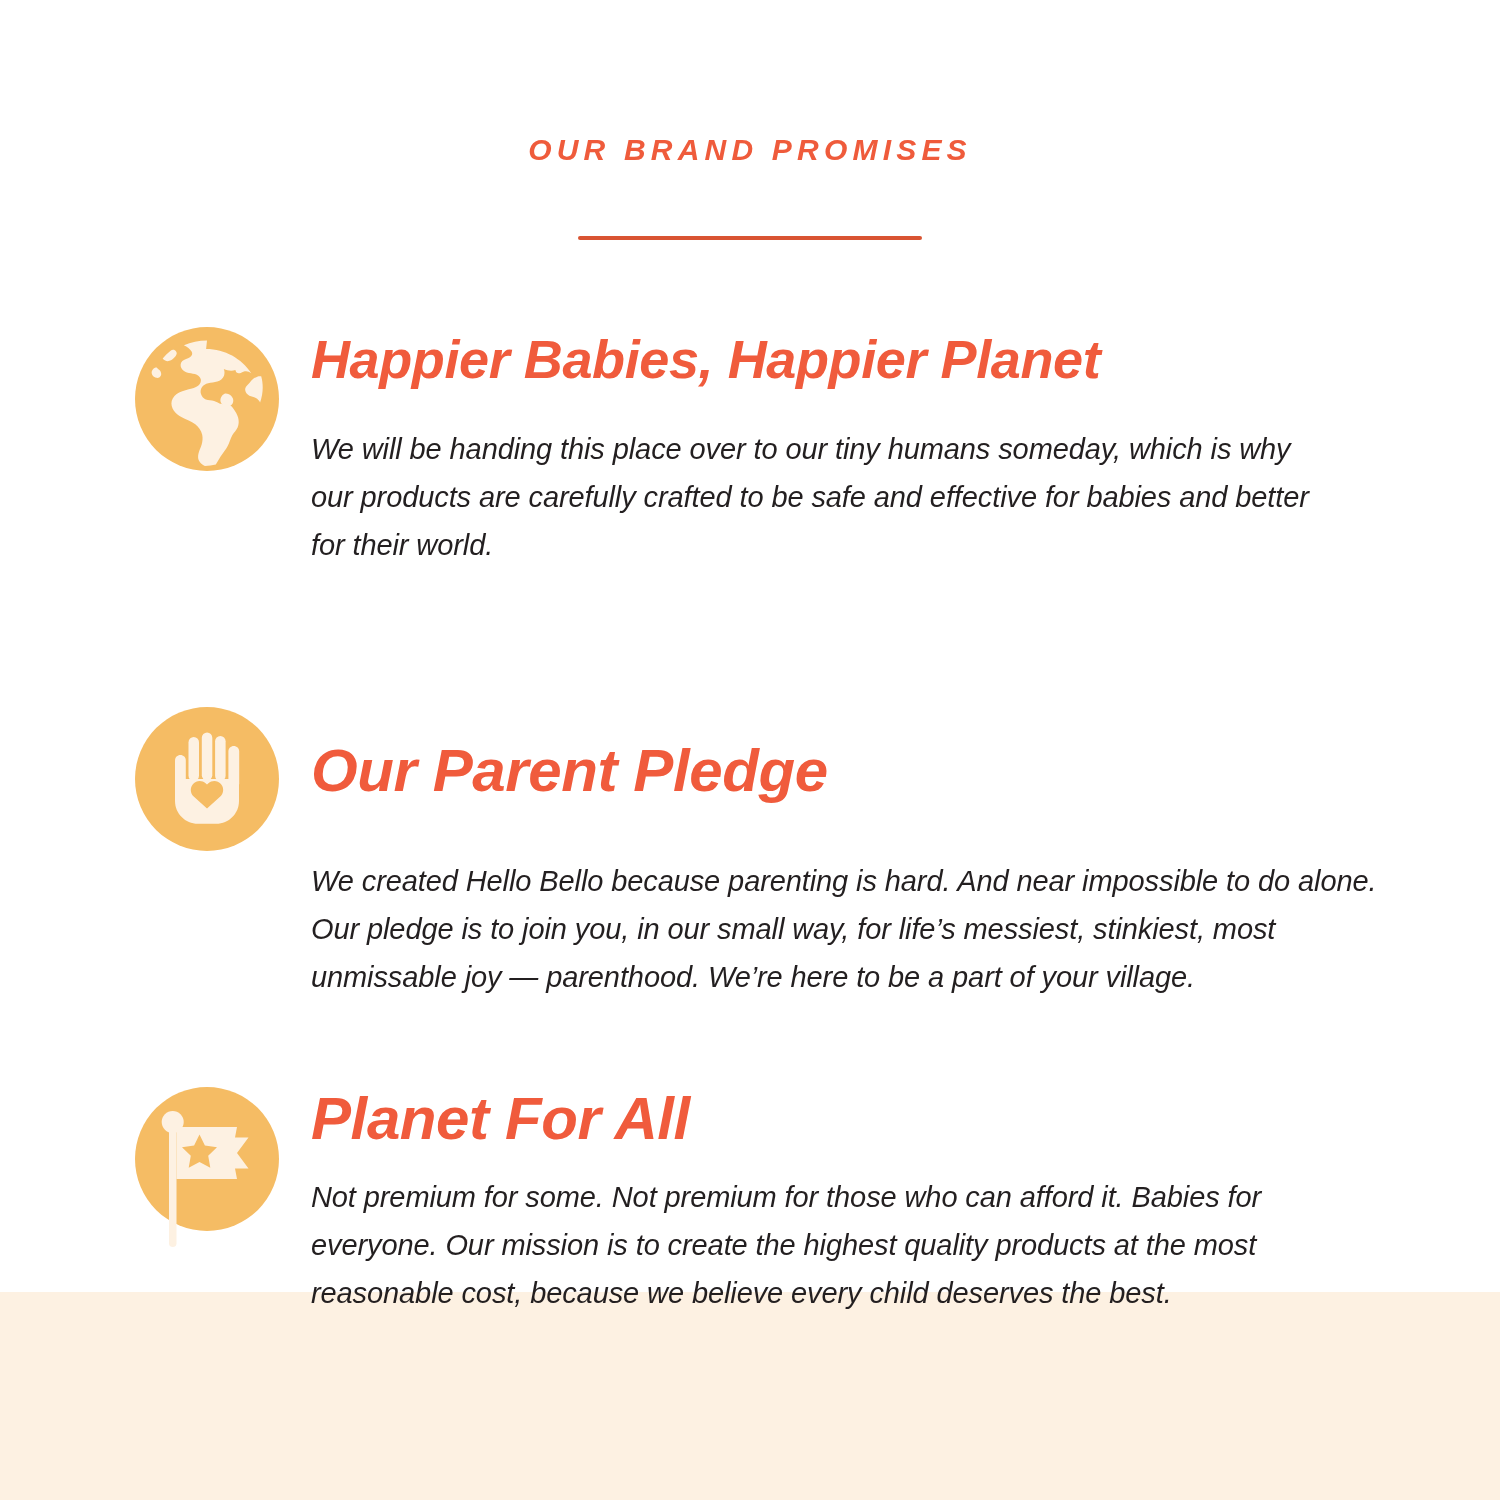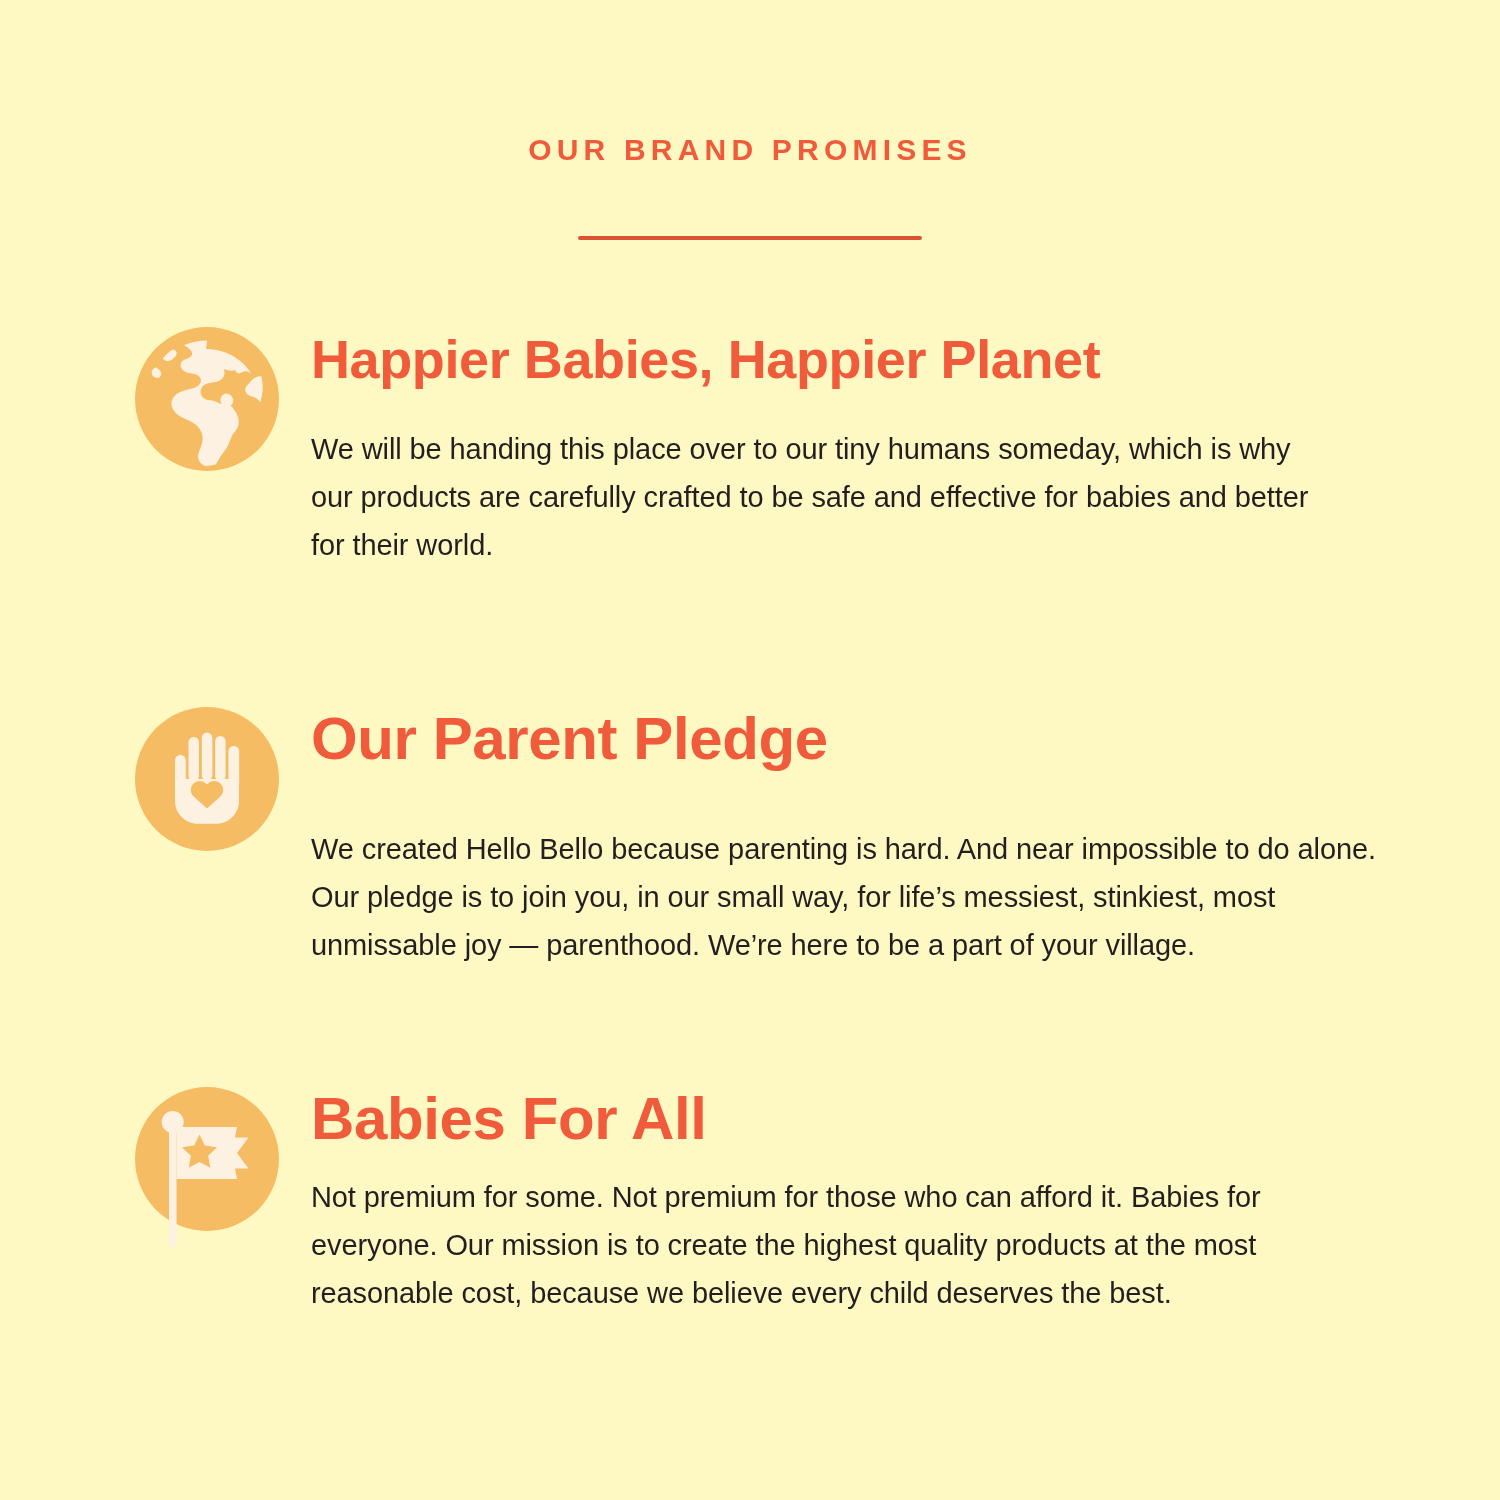--- a/index.html
+++ b/index.html
@@ -9,23 +9,24 @@
   body {
     width: 1500px;
     height: 1500px;
     background: #FDF1E2;
     font-family: "Liberation Sans", sans-serif;
     overflow: hidden;
   }
   .page {
     position: relative;
     width: 1500px;
-    height: 1500px;
-    background: #fef9c3;
+    height: 1292px;
+    background: #ffffff;
     box-sizing: border-box;
+    font-style: italic;
   }
 
   
   .eyebrow {
     position: absolute;
     top: 132px;
     left: 0;
     width: 1500px;
     text-align: center;
     color: #EF5B3B;
@@ -80,21 +81,21 @@
     font-family: "Liberation Sans", sans-serif;
     font-weight: bold;
     font-size: 60px;
     line-height: 64px;
     letter-spacing: -0.4px;
     margin: 0;
     padding: 0;
     white-space: nowrap;
   }
   .promise-title.t1 { font-size: 54px; }
-  .promise-title.t2 { font-size: 60px; }
+  .promise-title.t2 { font-size: 60px; margin-top: 32px; }
   .promise-title.t3 { font-size: 60px; }
 
   .promise-text {
     color: #231F20;
     font-family: "Liberation Sans", sans-serif;
     font-weight: 300;
     font-size: 29px;
     line-height: 48px;
     letter-spacing: -0.1px;
     margin: 0;
@@ -157,18 +158,18 @@
         <circle cx="72" cy="72" r="72" fill="#F5BC64"></circle>
         <g fill="#FDF1E2">
           <rect x="34" y="36" width="7.5" height="124" rx="3.75"></rect>
           <circle cx="37.7" cy="35" r="11"></circle>
           <path d="M41.5 40h60.5l-2 10.5h13.5l-11.5 15.5 11.5 15.5h-13.5l2 10.5h-60.5z"></path>
         </g>
         <path fill="#F5BC64" d="M64.5 47.5l5.4 11 12.1 1.8 -8.8 8.5 2.1 12 -10.8-5.7 -10.8 5.7 2.1-12 -8.8-8.5 12.1-1.8z"></path>
       </svg>
     </div>
     <div class="promise-body">
-      <h2 class="promise-title t3">Babies For All</h2>
+      <h2 class="promise-title t3">Planet For All</h2>
       <p class="promise-text">Not premium for some. Not premium for those who can afford it. Babies for everyone. Our mission is to create the highest quality products at the most reasonable cost, because we believe every child deserves the best.</p>
     </div>
   </div>
 
 </div>
 
 </body></html>

